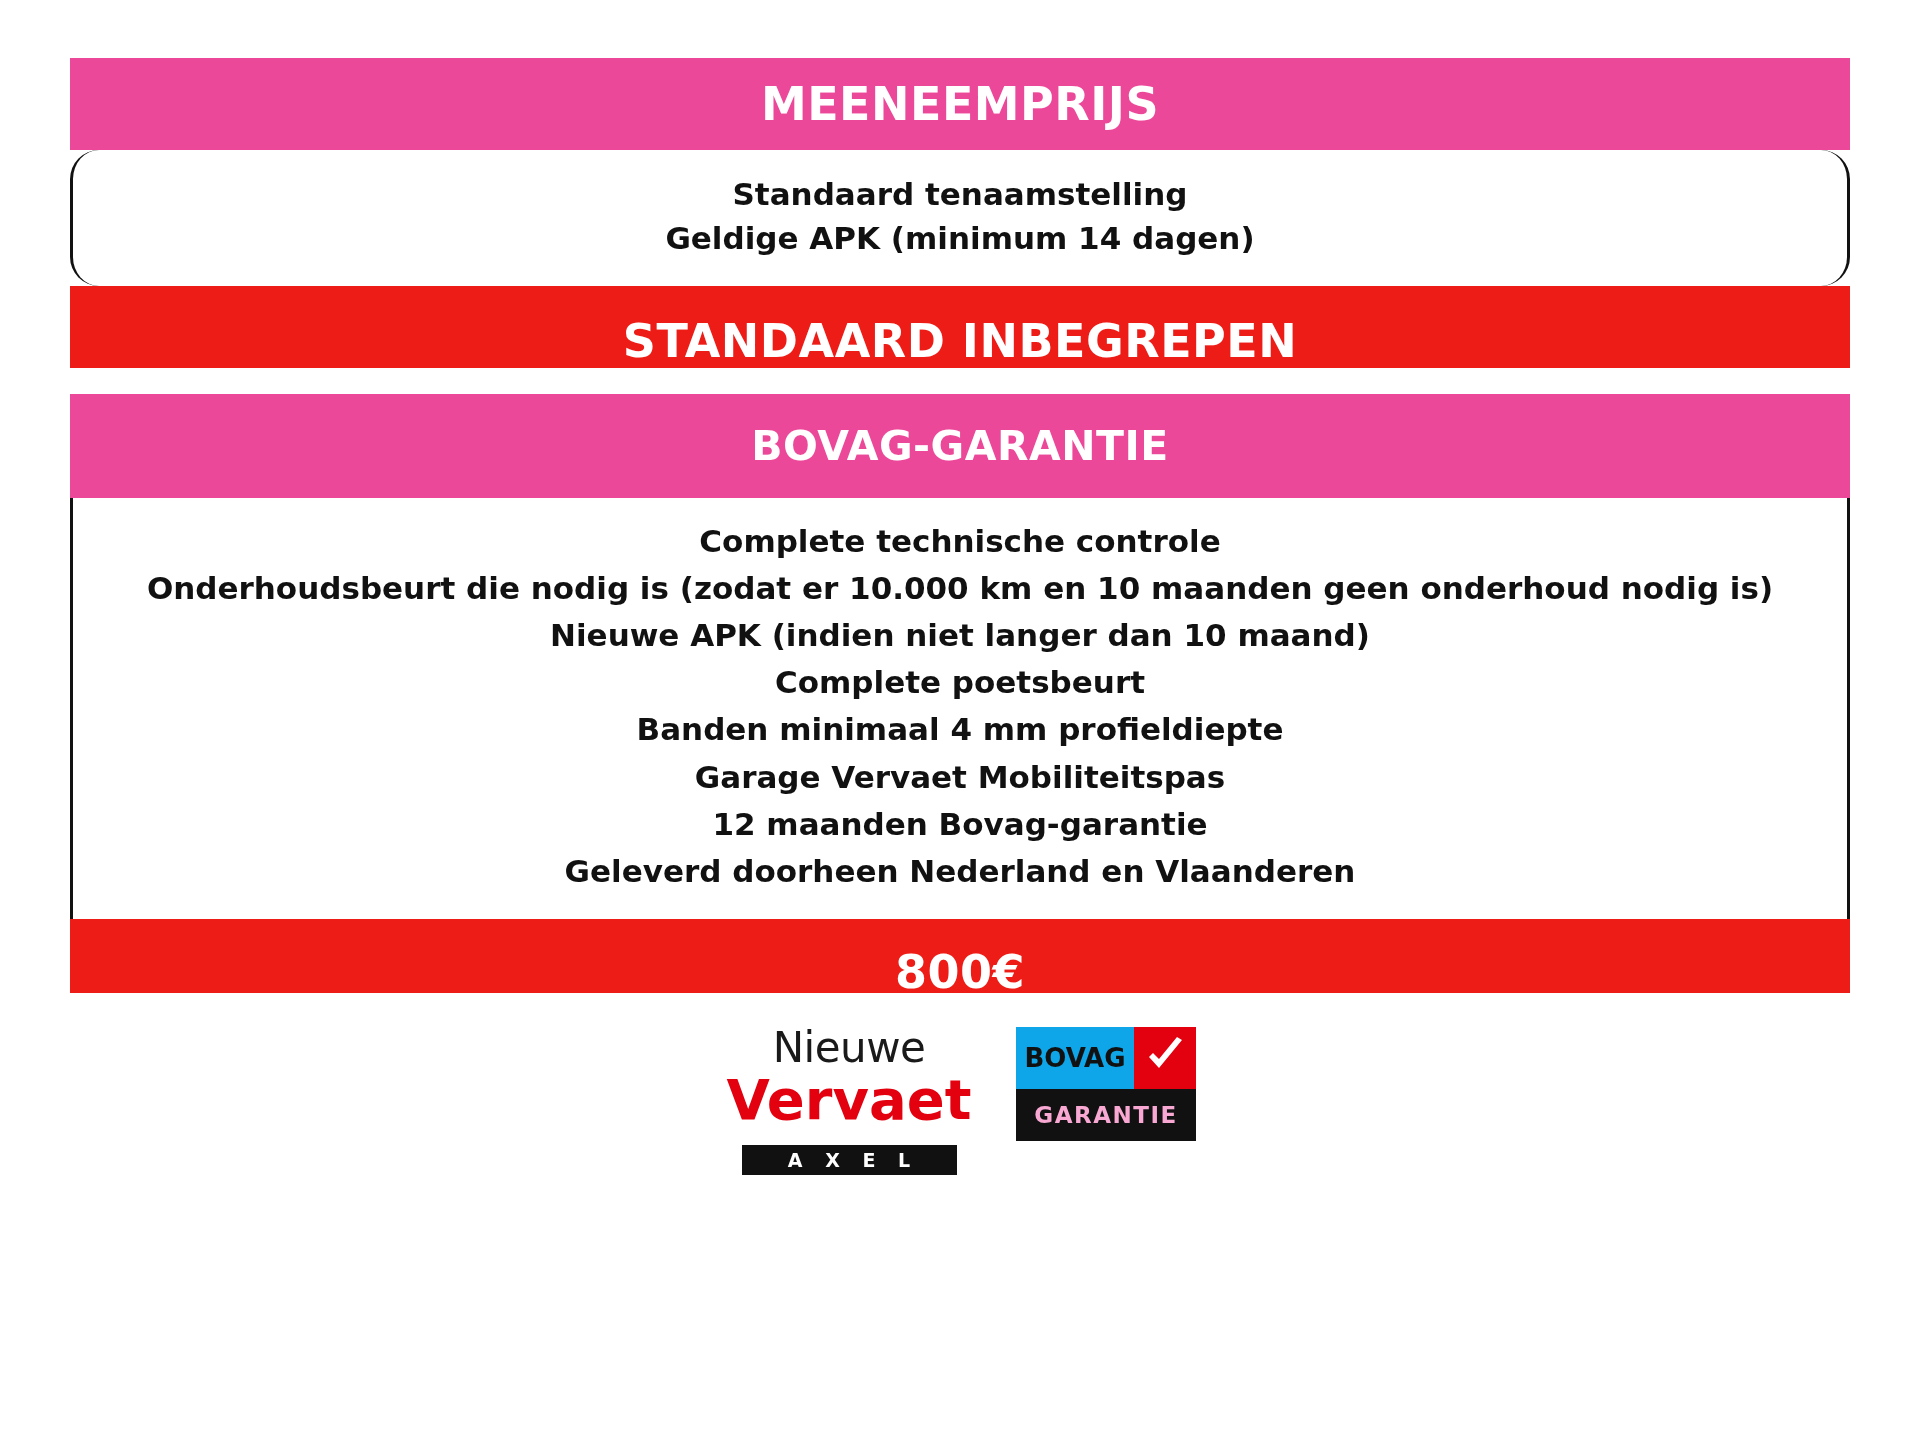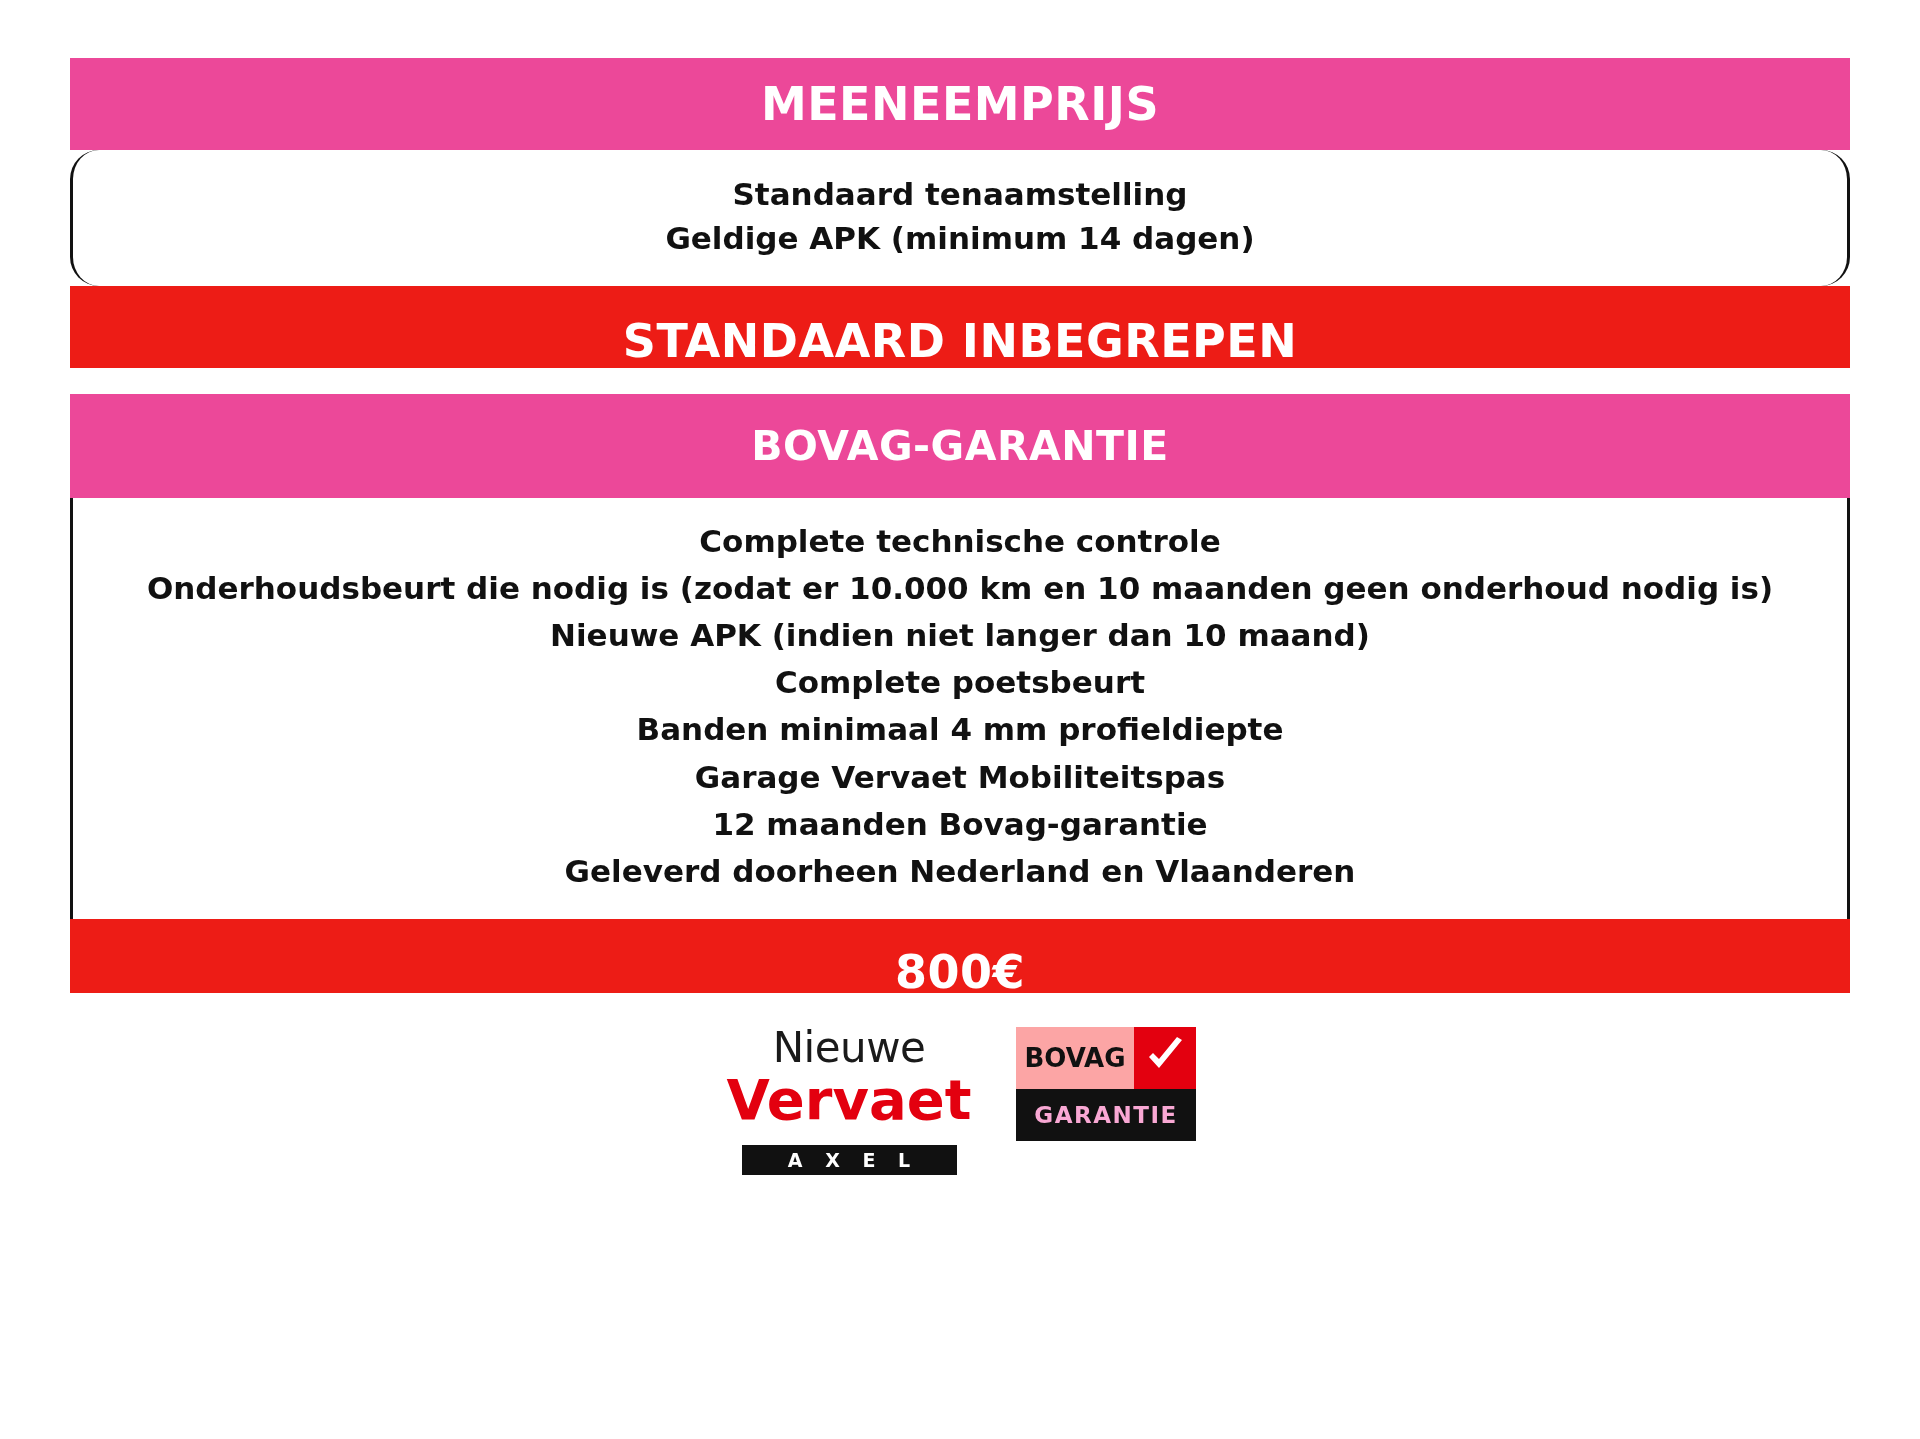--- a/index.html
+++ b/index.html
@@ -150,21 +150,21 @@
   .logo-bovag {
     width: 180px;
     display: flex;
     flex-direction: column;
   }
   .logo-bovag .top {
     display: flex;
     height: 62px;
   }
   .logo-bovag .top .yellow {
-    background: #fca5a5;
+    background: #0ea5e9;
     color: #111111;
     flex: 1 1 auto;
     display: flex;
     align-items: center;
     justify-content: center;
     font-size: 26px;
     font-weight: 700;
     letter-spacing: 0px;
   }
   .logo-bovag .top .red {

